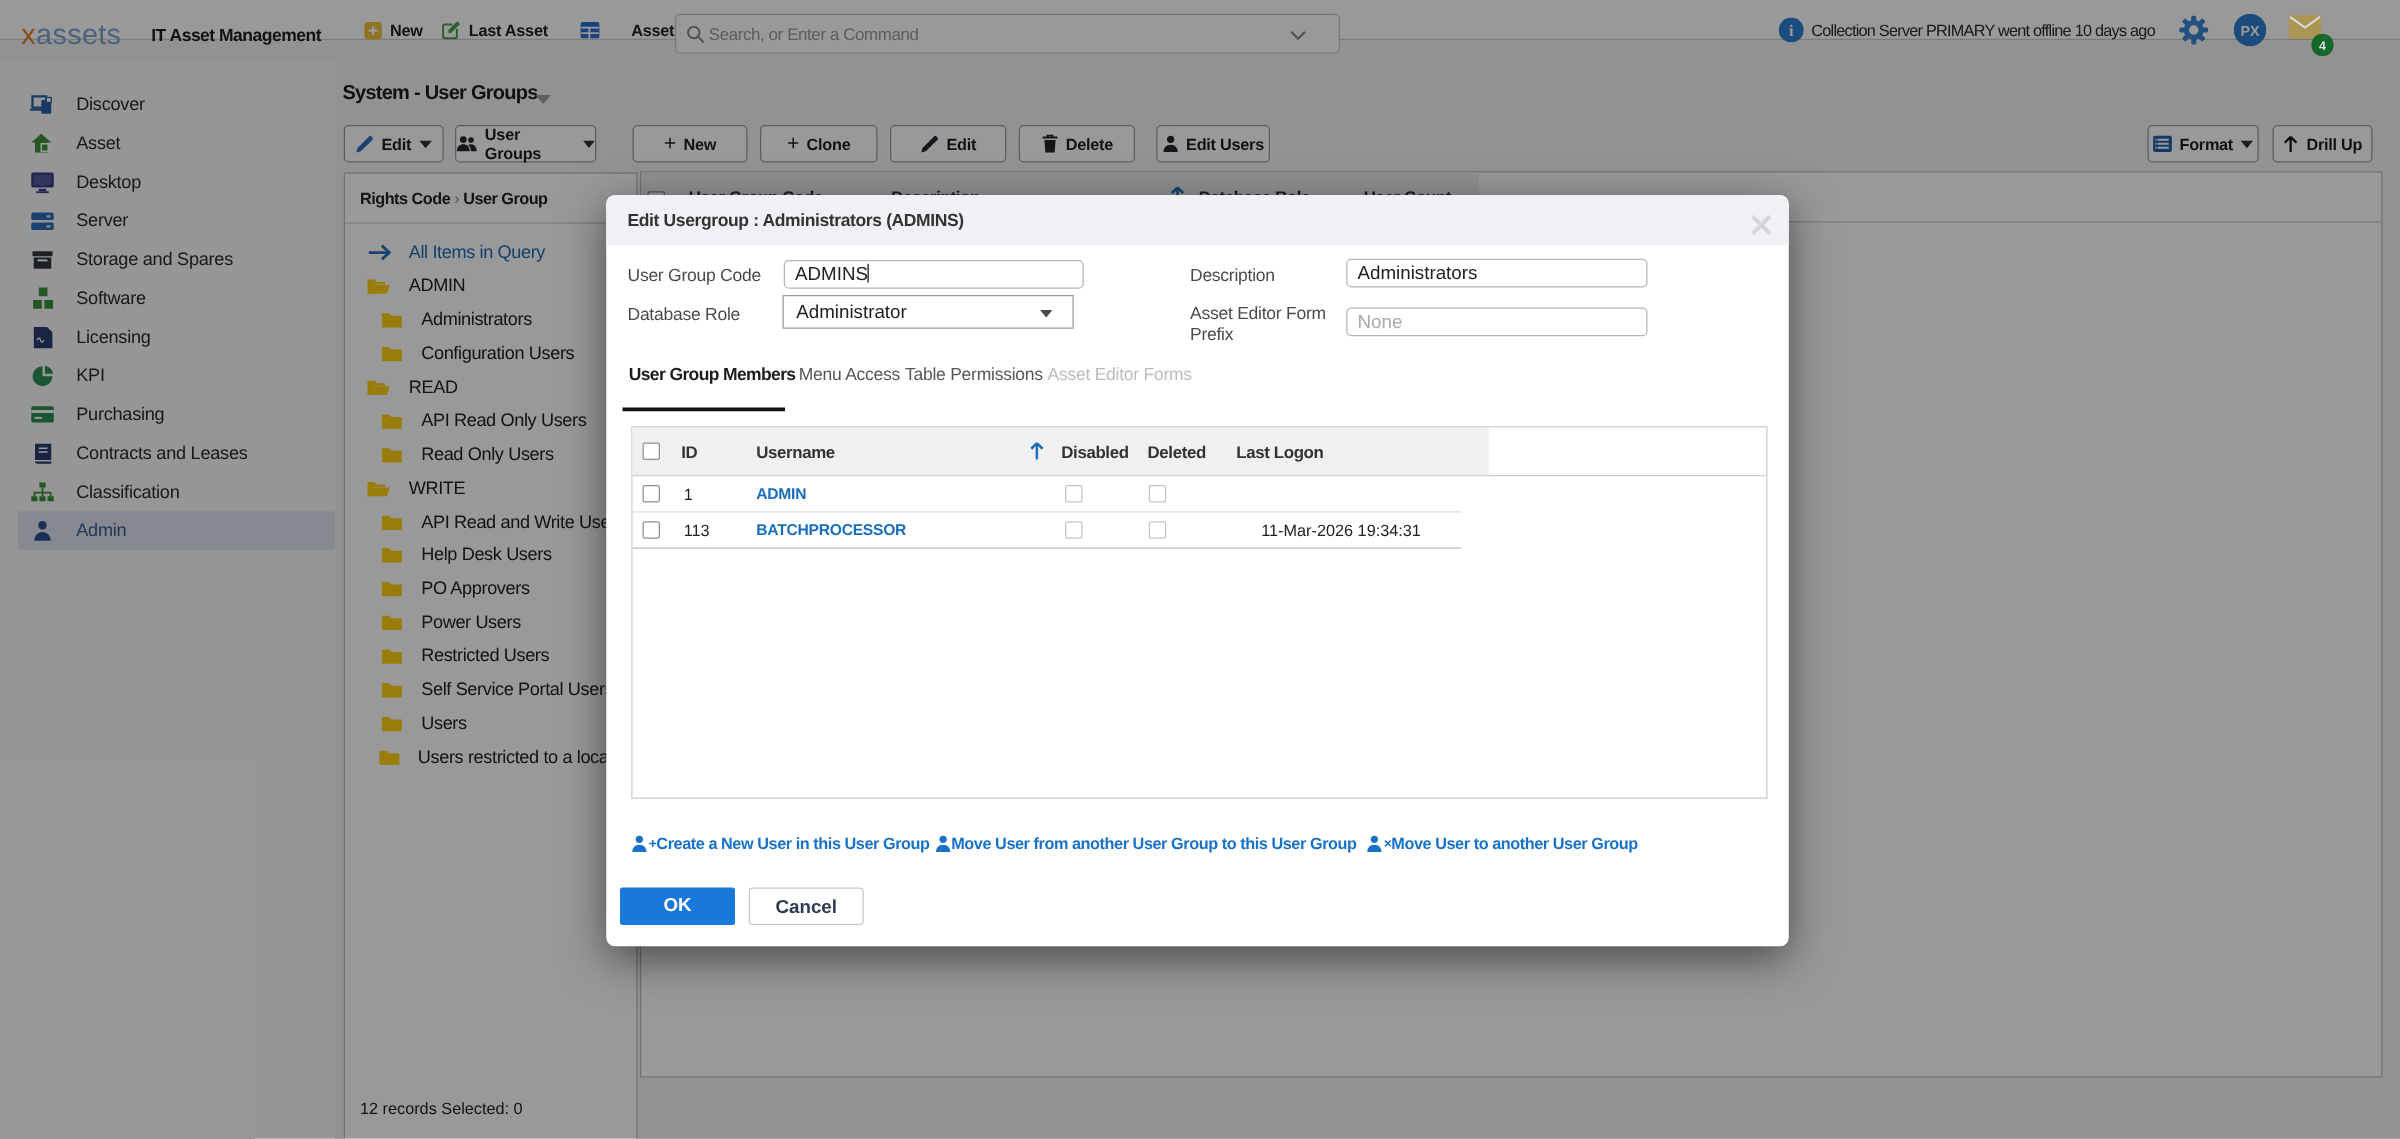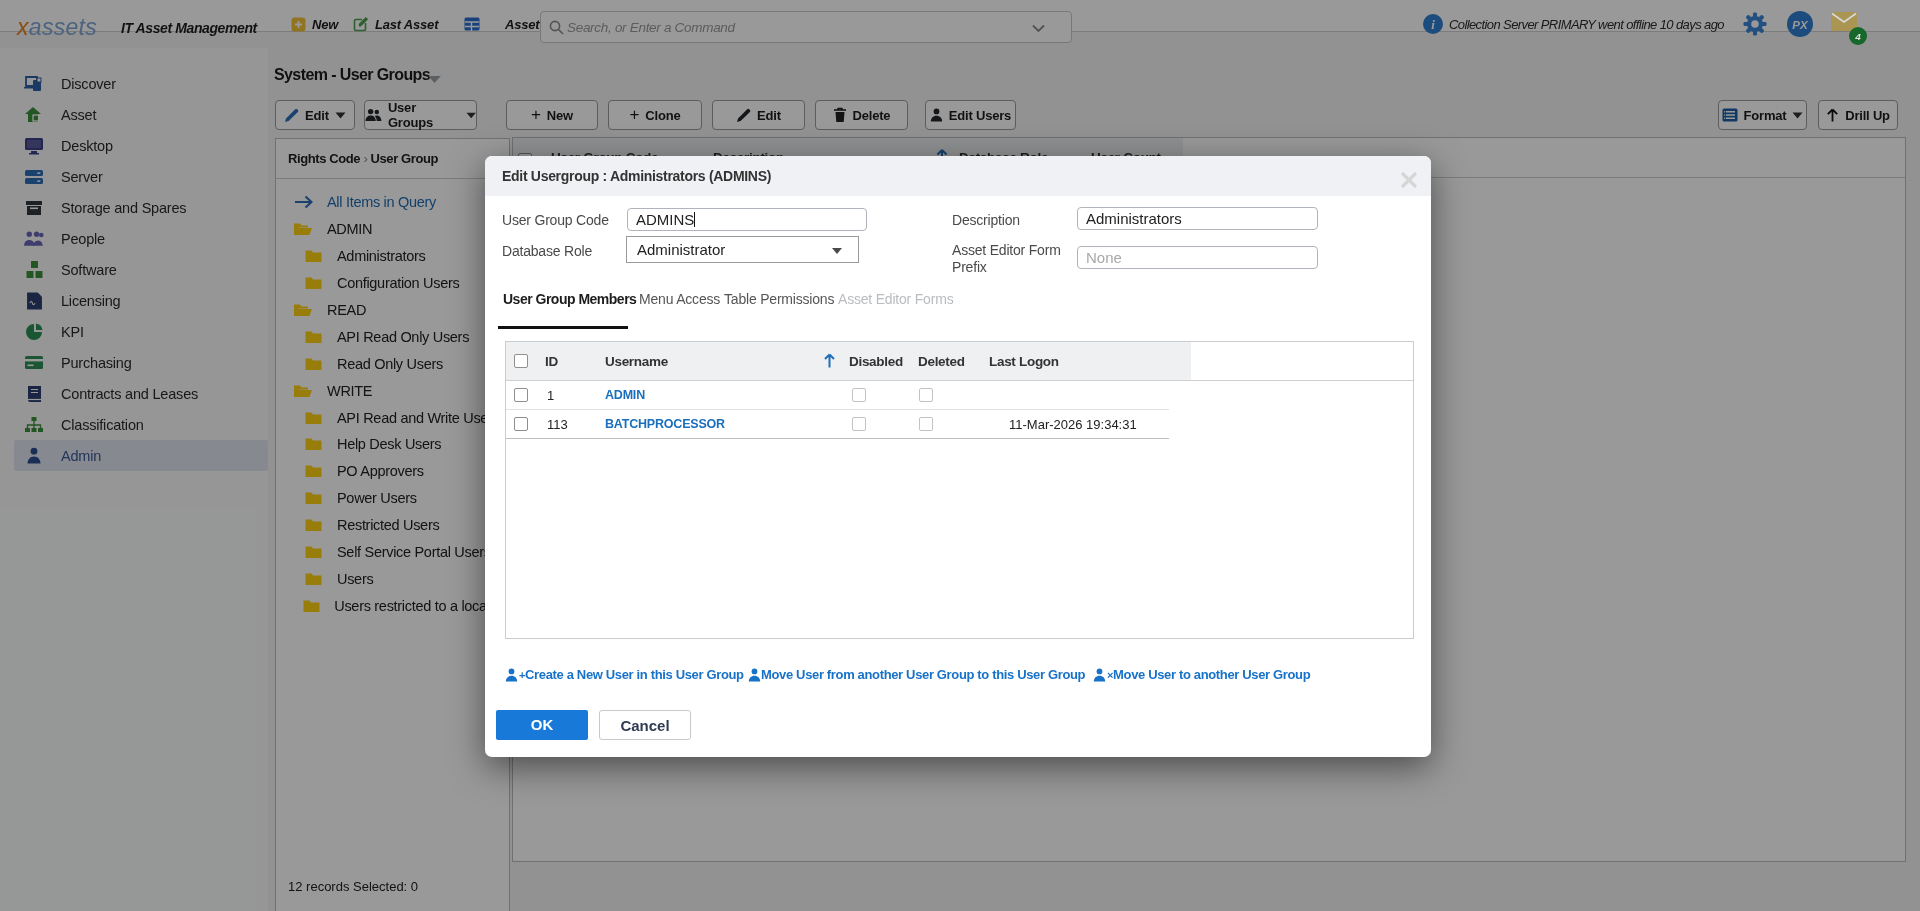--- a/index.html
+++ b/index.html
@@ -1,20 +1,20 @@
 <!DOCTYPE html>
 <html><head>
 <meta charset="utf-8">
 <style>
 * { margin:0; padding:0; box-sizing:border-box; }
 html,body { width:1920px; height:911px; overflow:hidden; font-family:"Liberation Sans", sans-serif; }
 body { position:relative; background:#f3f4f6; }
 
 
-#topbar { position:absolute; left:0; top:0; width:1920px; height:32px; background:#ffffff; border-bottom:1px solid #cfcfcf;font-style:italic; }
+#topbar { position:absolute; left:0; top:0; width:1920px; height:32px; background:#ffffff; border-bottom:1px solid #cfcfcf; }
 #logo { position:absolute; left:17px; top:14px; font-size:23px; font-weight:normal; letter-spacing:0.3px; }
 #logo .lx { color:#e8831e; }
 #logo .la { color:#7fa5d2; }
 #apptitle { position:absolute; left:121px; top:20px; font-size:14px; font-weight:bold; letter-spacing:-0.4px; color:#1f1f1f; }
 .tb-item { position:absolute; top:0; height:48px; display:flex; align-items:center; gap:6px; font-size:13px; font-weight:bold; letter-spacing:-0.2px; color:#1f1f1f; }
 #search { position:absolute; left:540px; top:11px; width:532px; height:32px; border:1px solid #c9c9c9; border-radius:4px; background:#fff; }
 #search .ph { position:absolute; left:26px; top:8px; font-size:13.5px; letter-spacing:-0.3px; color:#9a9a9a; }
 </style>
 </head>
 <body>
@@ -142,32 +142,20 @@
           <svg width="20" height="18" viewBox="0 0 20 18">
             <rect x="2" y="2" width="16" height="4" fill="#33373d"></rect>
             <rect x="3" y="7" width="14" height="9" fill="#33373d"></rect>
             <rect x="6" y="8.5" width="8" height="1.6" fill="#fff"></rect>
           </svg>
         </span>
         <span>Storage and Spares</span>
       </div>
       <div class="sbrow" style="margin-top:0px;">
         <span class="sbico">
-          <svg width="23" height="17" viewBox="0 0 22 16">
-            <circle cx="6" cy="4" r="2.6" fill="#6a66b8"></circle>
-            <circle cx="13" cy="4" r="2.6" fill="#6a66b8"></circle>
-            <circle cx="17.5" cy="4.6" r="2.2" fill="#6a66b8"></circle>
-            <path d="M1 15c0-3.5 2.2-5.5 5-5.5s5 2 5 5.5z" fill="#6a66b8"></path>
-            <path d="M9.5 15c.3-3 2.3-5 4.8-5 2.4 0 4.3 1.8 4.7 5z" fill="#6a66b8"></path>
-          </svg>
-        </span>
-        <span>People</span>
-      </div>
-      <div class="sbrow" style="margin-top:0px;">
-        <span class="sbico">
           <svg width="21" height="20" viewBox="0 0 21 20">
             <rect x="6.5" y="0.5" width="8" height="8" fill="#3d8f3d" stroke="#fff" stroke-width="1"></rect>
             <rect x="2" y="10.5" width="8" height="8" fill="#3d8f3d" stroke="#fff" stroke-width="1"></rect>
             <rect x="11" y="10.5" width="8" height="8" fill="#3d8f3d" stroke="#fff" stroke-width="1"></rect>
           </svg>
         </span>
         <span>Software</span>
       </div>
       <div class="sbrow" style="margin-top:0px;">
         <span class="sbico">

